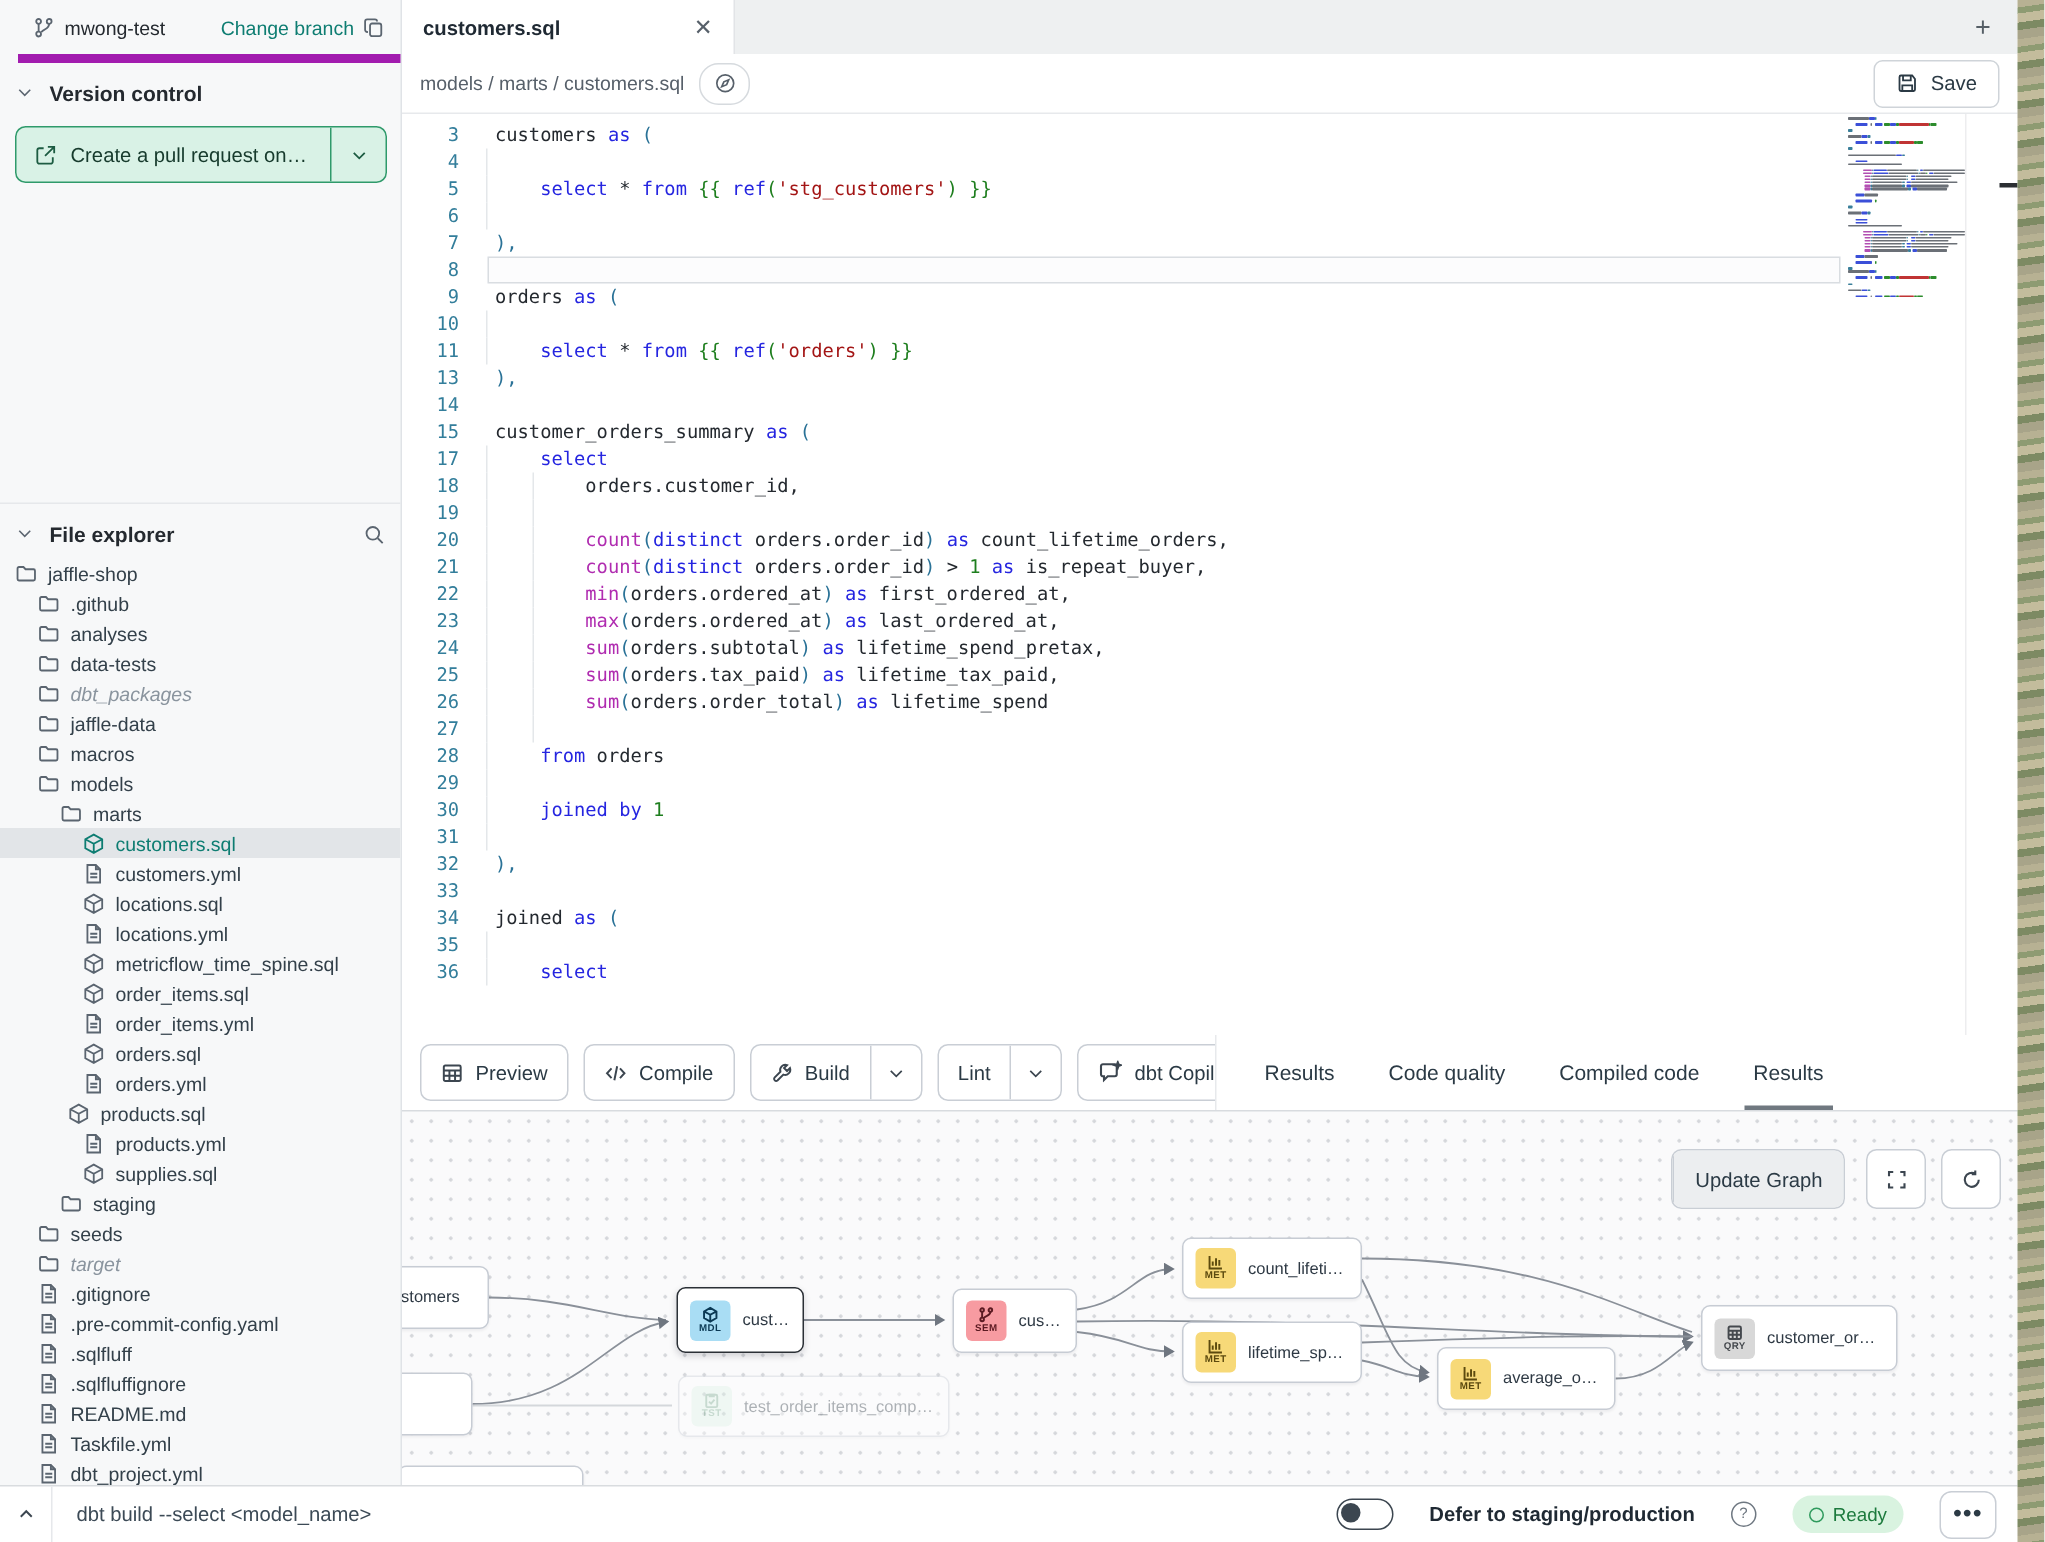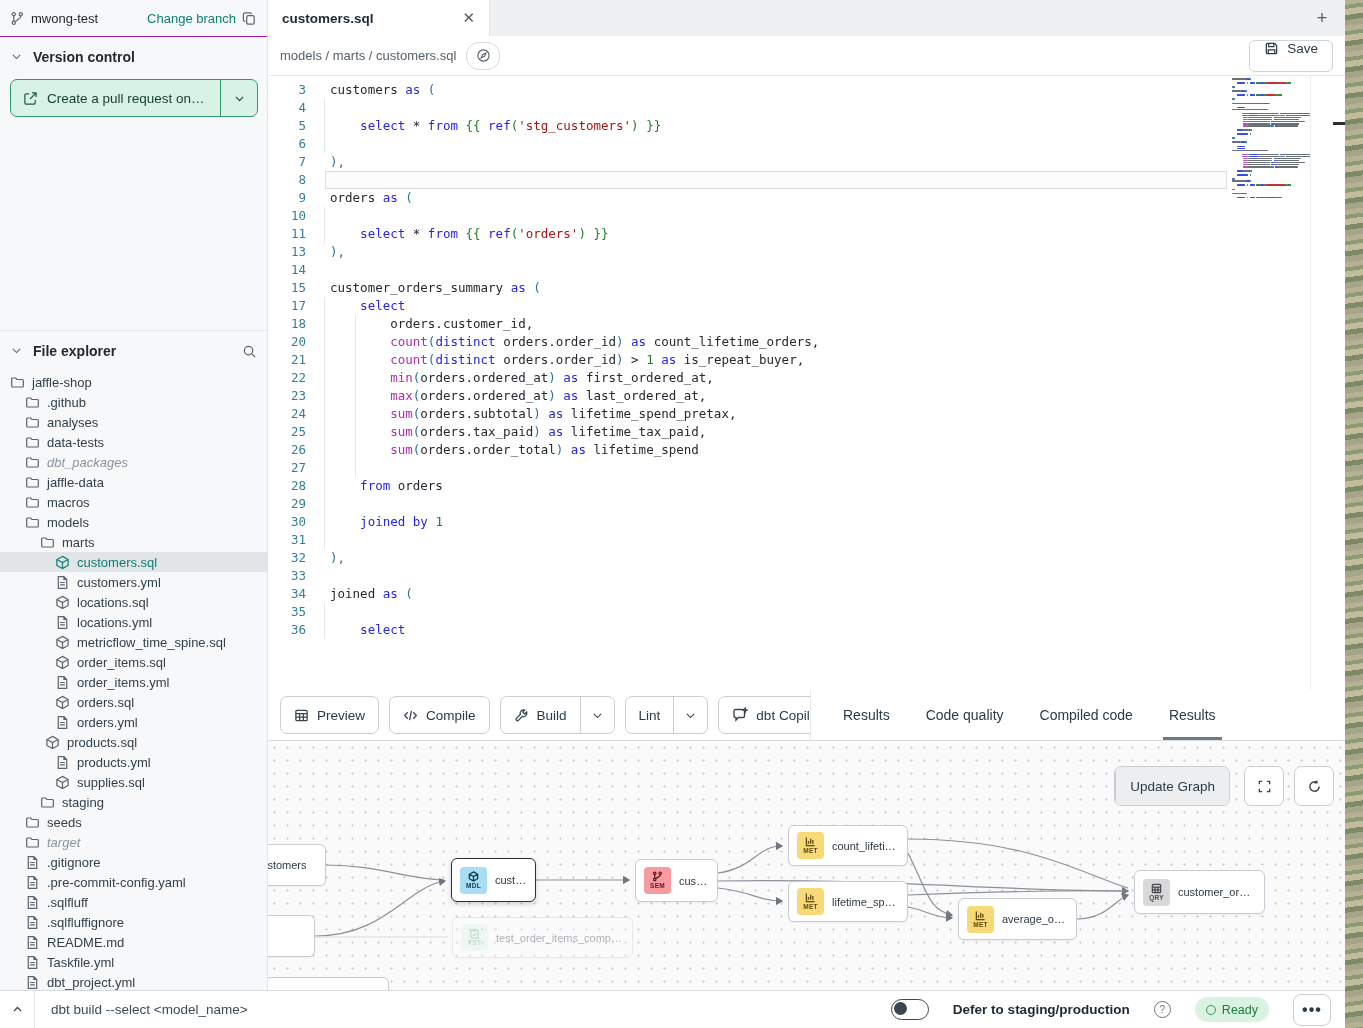--- a/index.html
+++ b/index.html
@@ -1,20 +1,20 @@
 <!DOCTYPE html>
 <html><head>
 <meta charset="utf-8">
 <style>
   html,body{margin:0;padding:0;background:#dddddd;}
   .stage{position:relative;width:1363px;height:1028px;overflow:hidden;background:#ffffff;
     font-family:"Liberation Sans",sans-serif;color:#1f2933;}
   
   .sidebar{position:absolute;left:0;top:0;width:268px;bottom:38px;background:#f7f8f9;border-right:1px solid #e0e3e7;box-sizing:border-box;}
-  .branch-row{height:36px;display:flex;align-items:center;padding:0 10px;border-bottom:1px solid #a21caf;gap:6px;}
+  .branch-row{height:36px;display:flex;align-items:center;padding:0 10px;border-bottom:6px solid #a21caf;gap:6px;margin-left:12px;}
   .branch-name{font-size:13px;color:#24292f;flex:0 0 auto;}
   .branch-spacer{flex:1;}
   .link-teal{color:#0e7d72;font-size:13px;cursor:pointer;}
   .vc-section{border-bottom:1px solid #e6e8eb;height:294px;box-sizing:border-box;}
   .section-head{display:flex;align-items:center;gap:8px;padding:12px 10px 8px 10px;}
   .section-title{font-weight:bold;font-size:14px;color:#24292f;}
   .pr-btn{margin:6px 10px;display:flex;height:38px;border:1px solid #2f9a6b;border-radius:7px;background:#d9f2e6;overflow:hidden;width:248px;box-sizing:border-box;}
   .pr-main{flex:1;display:flex;align-items:center;gap:9px;padding:0 12px;color:#173b2d;font-size:13.5px;white-space:nowrap;overflow:hidden;}
   .pr-main span{overflow:hidden;text-overflow:ellipsis;}
   .pr-caret{width:36px;border-left:1px solid #2f9a6b;display:flex;align-items:center;justify-content:center;color:#1d5c42;}
@@ -31,21 +31,21 @@
   .main{position:absolute;left:268px;top:0;width:1077px;bottom:38px;}
   .tabbar{position:absolute;top:0;left:0;right:0;height:36px;background:#eef0f1;border-bottom:1px solid #e2e4e7;}
   .tab-active{position:absolute;left:0;top:0;width:222px;height:36px;background:#fff;border-right:1px solid #e2e4e7;display:flex;align-items:center;padding:0 14px;box-sizing:border-box;}
   .tab-title{font-size:13.5px;font-weight:bold;color:#1f2933;flex:1;}
   .tab-close{color:#57606a;font-size:15px;cursor:pointer;}
   .tab-plus{position:absolute;right:12px;top:7px;width:22px;height:22px;color:#555e66;font-size:18px;display:flex;align-items:center;justify-content:center;cursor:pointer;}
   .crumbbar{position:absolute;top:36px;left:0;right:0;height:40px;background:#fff;border-bottom:1px solid #e7e9ec;display:flex;align-items:center;padding:0 12px;box-sizing:border-box;}
   .crumb{font-size:13px;color:#57606a;}
   .crumb-docs{margin-left:10px;width:32px;height:26px;border:1px solid #d6dade;border-radius:13px;display:flex;align-items:center;justify-content:center;cursor:pointer;}
   .crumb-sp{flex:1;}
-  .save-btn{height:32px;border:1px solid #cfd4d9;border-radius:6px;background:#fff;display:flex;align-items:flex-start;gap:8px;padding:0 14px;font-size:13.5px;color:#2b3a45;cursor:pointer;}
+  .save-btn{height:32px;border:1px solid #cfd4d9;border-radius:6px;background:#fff;display:flex;align-items:center;gap:8px;padding:0 14px;font-size:13.5px;color:#2b3a45;cursor:pointer;}
   
   .editor{position:absolute;top:76px;left:0;right:0;height:614px;background:#fff;overflow:hidden;font-family:"DejaVu Sans Mono",monospace;}
   .code{position:absolute;top:5px;left:0;right:113px;}
   .code-line{position:relative;height:18px;line-height:18px;font-size:12.5px;display:flex;white-space:pre;}
   .code-line .ln{display:inline-block;width:38px;text-align:right;color:#337e9b;flex:0 0 auto;}
   .code-line .ct{padding-left:24px;}
   .guide{position:absolute;top:0;bottom:0;width:1px;background:#e4e7ea;}
   .code-line.current::before{content:'';position:absolute;left:57px;right:5px;top:0;bottom:0;background:#fcfcfd;border:1px solid #d9dde1;box-sizing:border-box;}
   .tok-id{color:#24292f;}.tok-kw{color:#2525e0;}.tok-fn{color:#b02cb0;}
   .tok-str{color:#a31515;}.tok-j{color:#1e7e1e;}.tok-num{color:#1e7e1e;}.tok-p{color:#2a7297;}
@@ -468,20 +468,21 @@
           <div class="code-line"><span class="ln">7</span><span class="ct"><span class="tok-p">),</span></span></div>
           <div class="code-line current"><span class="ln">8</span><span class="ct"></span></div>
           <div class="code-line"><span class="ln">9</span><span class="ct"><span class="tok-id">orders </span><span class="tok-kw">as </span><span class="tok-p">(</span></span></div>
           <div class="code-line"><i class="guide" style="left: 56px;"></i><span class="ln">10</span><span class="ct"></span></div>
           <div class="code-line"><i class="guide" style="left: 56px;"></i><span class="ln">11</span><span class="ct"><span class="tok-id">    </span><span class="tok-kw">select</span><span class="tok-id"> </span><span class="tok-id">*</span><span class="tok-id"> </span><span class="tok-kw">from</span><span class="tok-id"> </span><span class="tok-j">{{ </span><span class="tok-kw">ref</span><span class="tok-j">(</span><span class="tok-str">'orders'</span><span class="tok-j">)</span><span class="tok-j"> }}</span></span></div>
           <div class="code-line"><span class="ln">13</span><span class="ct"><span class="tok-p">),</span></span></div>
           <div class="code-line"><span class="ln">14</span><span class="ct"></span></div>
           <div class="code-line"><span class="ln">15</span><span class="ct"><span class="tok-id">customer_orders_summary </span><span class="tok-kw">as </span><span class="tok-p">(</span></span></div>
           <div class="code-line"><i class="guide" style="left: 56px;"></i><span class="ln">17</span><span class="ct"><span class="tok-id">    </span><span class="tok-kw">select</span></span></div>
           <div class="code-line"><i class="guide" style="left: 56px;"></i><i class="guide" style="left: 87px;"></i><span class="ln">18</span><span class="ct"><span class="tok-id">        orders.customer_id,</span></span></div>
+          <div class="code-line"><i class="guide" style="left: 56px;"></i><i class="guide" style="left: 87px;"></i><span class="ln">19</span><span class="ct"></span></div>
           <div class="code-line"><i class="guide" style="left: 56px;"></i><i class="guide" style="left: 87px;"></i><span class="ln">20</span><span class="ct"><span class="tok-id">        </span><span class="tok-fn">count</span><span class="tok-p">(</span><span class="tok-kw">distinct</span><span class="tok-id"> orders.order_id</span><span class="tok-p">)</span><span class="tok-id"> </span><span class="tok-kw">as</span><span class="tok-id"> count_lifetime_orders,</span></span></div>
           <div class="code-line"><i class="guide" style="left: 56px;"></i><i class="guide" style="left: 87px;"></i><span class="ln">21</span><span class="ct"><span class="tok-id">        </span><span class="tok-fn">count</span><span class="tok-p">(</span><span class="tok-kw">distinct</span><span class="tok-id"> orders.order_id</span><span class="tok-p">)</span><span class="tok-id"> &gt; </span><span class="tok-num">1</span><span class="tok-id"> </span><span class="tok-kw">as</span><span class="tok-id"> is_repeat_buyer,</span></span></div>
           <div class="code-line"><i class="guide" style="left: 56px;"></i><i class="guide" style="left: 87px;"></i><span class="ln">22</span><span class="ct"><span class="tok-id">        </span><span class="tok-fn">min</span><span class="tok-p">(</span><span class="tok-id">orders.ordered_at</span><span class="tok-p">)</span><span class="tok-id"> </span><span class="tok-kw">as</span><span class="tok-id"> first_ordered_at,</span></span></div>
           <div class="code-line"><i class="guide" style="left: 56px;"></i><i class="guide" style="left: 87px;"></i><span class="ln">23</span><span class="ct"><span class="tok-id">        </span><span class="tok-fn">max</span><span class="tok-p">(</span><span class="tok-id">orders.ordered_at</span><span class="tok-p">)</span><span class="tok-id"> </span><span class="tok-kw">as</span><span class="tok-id"> last_ordered_at,</span></span></div>
           <div class="code-line"><i class="guide" style="left: 56px;"></i><i class="guide" style="left: 87px;"></i><span class="ln">24</span><span class="ct"><span class="tok-id">        </span><span class="tok-fn">sum</span><span class="tok-p">(</span><span class="tok-id">orders.subtotal</span><span class="tok-p">)</span><span class="tok-id"> </span><span class="tok-kw">as</span><span class="tok-id"> lifetime_spend_pretax,</span></span></div>
           <div class="code-line"><i class="guide" style="left: 56px;"></i><i class="guide" style="left: 87px;"></i><span class="ln">25</span><span class="ct"><span class="tok-id">        </span><span class="tok-fn">sum</span><span class="tok-p">(</span><span class="tok-id">orders.tax_paid</span><span class="tok-p">)</span><span class="tok-id"> </span><span class="tok-kw">as</span><span class="tok-id"> lifetime_tax_paid,</span></span></div>
           <div class="code-line"><i class="guide" style="left: 56px;"></i><i class="guide" style="left: 87px;"></i><span class="ln">26</span><span class="ct"><span class="tok-id">        </span><span class="tok-fn">sum</span><span class="tok-p">(</span><span class="tok-id">orders.order_total</span><span class="tok-p">)</span><span class="tok-id"> </span><span class="tok-kw">as</span><span class="tok-id"> lifetime_spend</span></span></div>
           <div class="code-line"><i class="guide" style="left: 56px;"></i><i class="guide" style="left: 87px;"></i><span class="ln">27</span><span class="ct"></span></div>
           <div class="code-line"><i class="guide" style="left: 56px;"></i><span class="ln">28</span><span class="ct"><span class="tok-id">    </span><span class="tok-kw">from</span><span class="tok-id"> orders</span></span></div>
           <div class="code-line"><i class="guide" style="left: 56px;"></i><span class="ln">29</span><span class="ct"></span></div>

